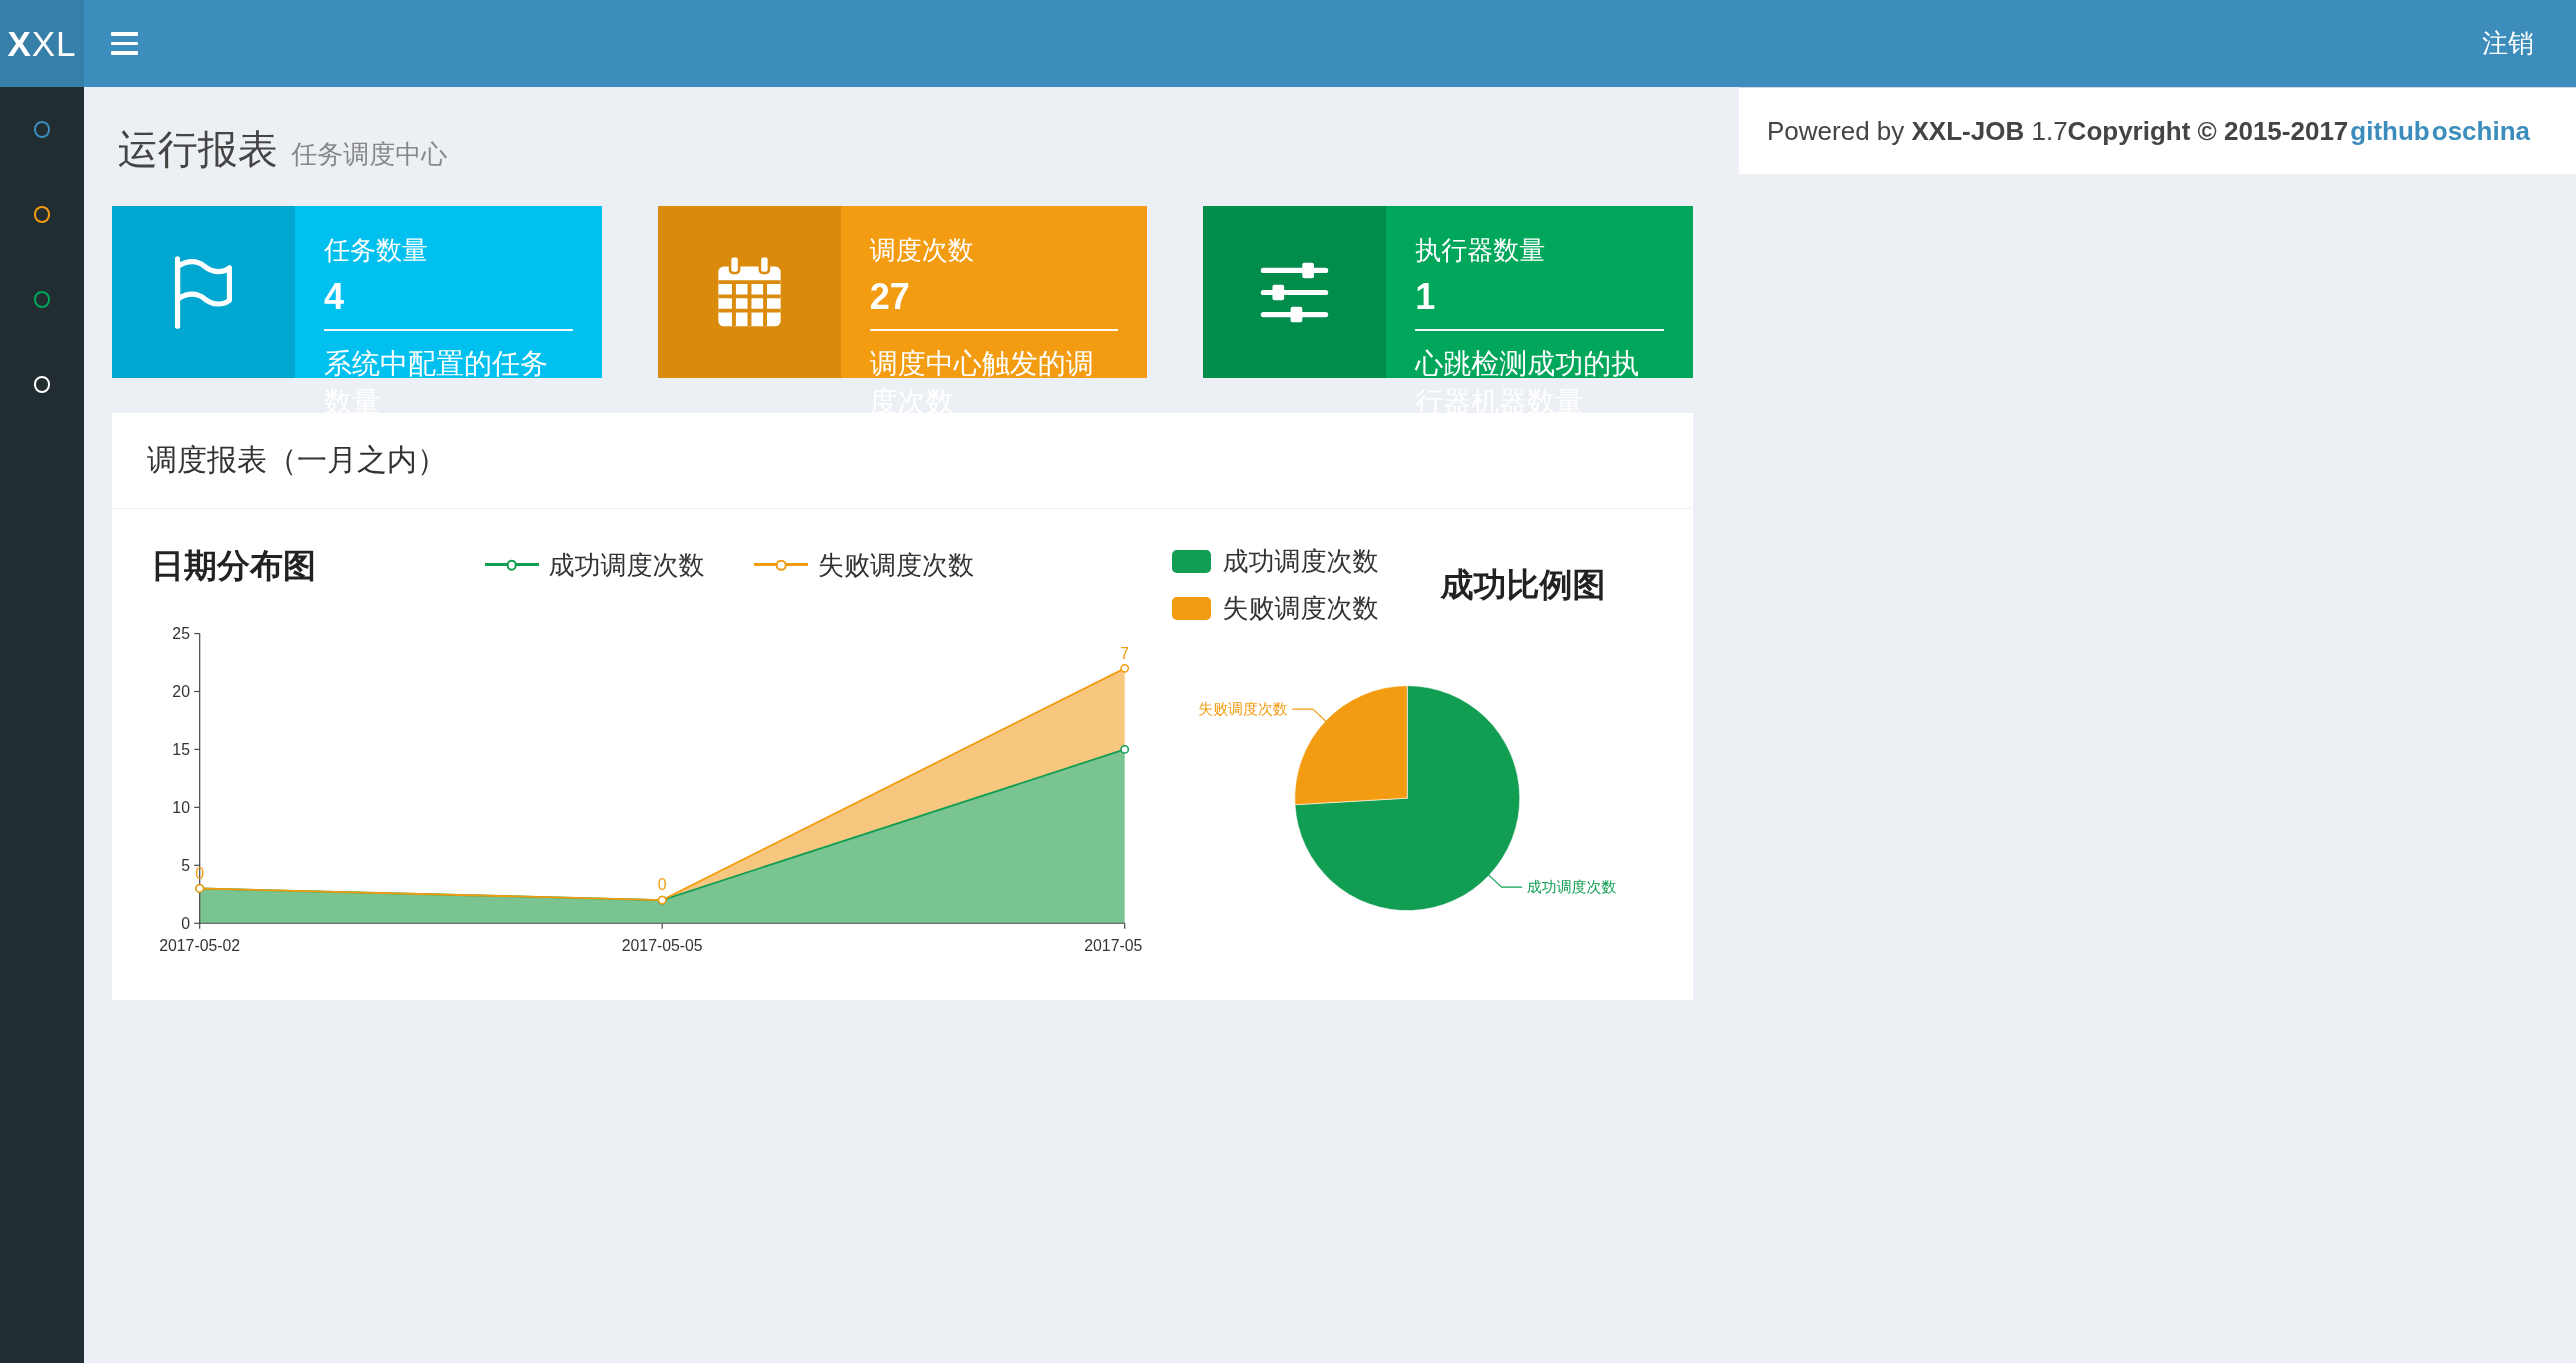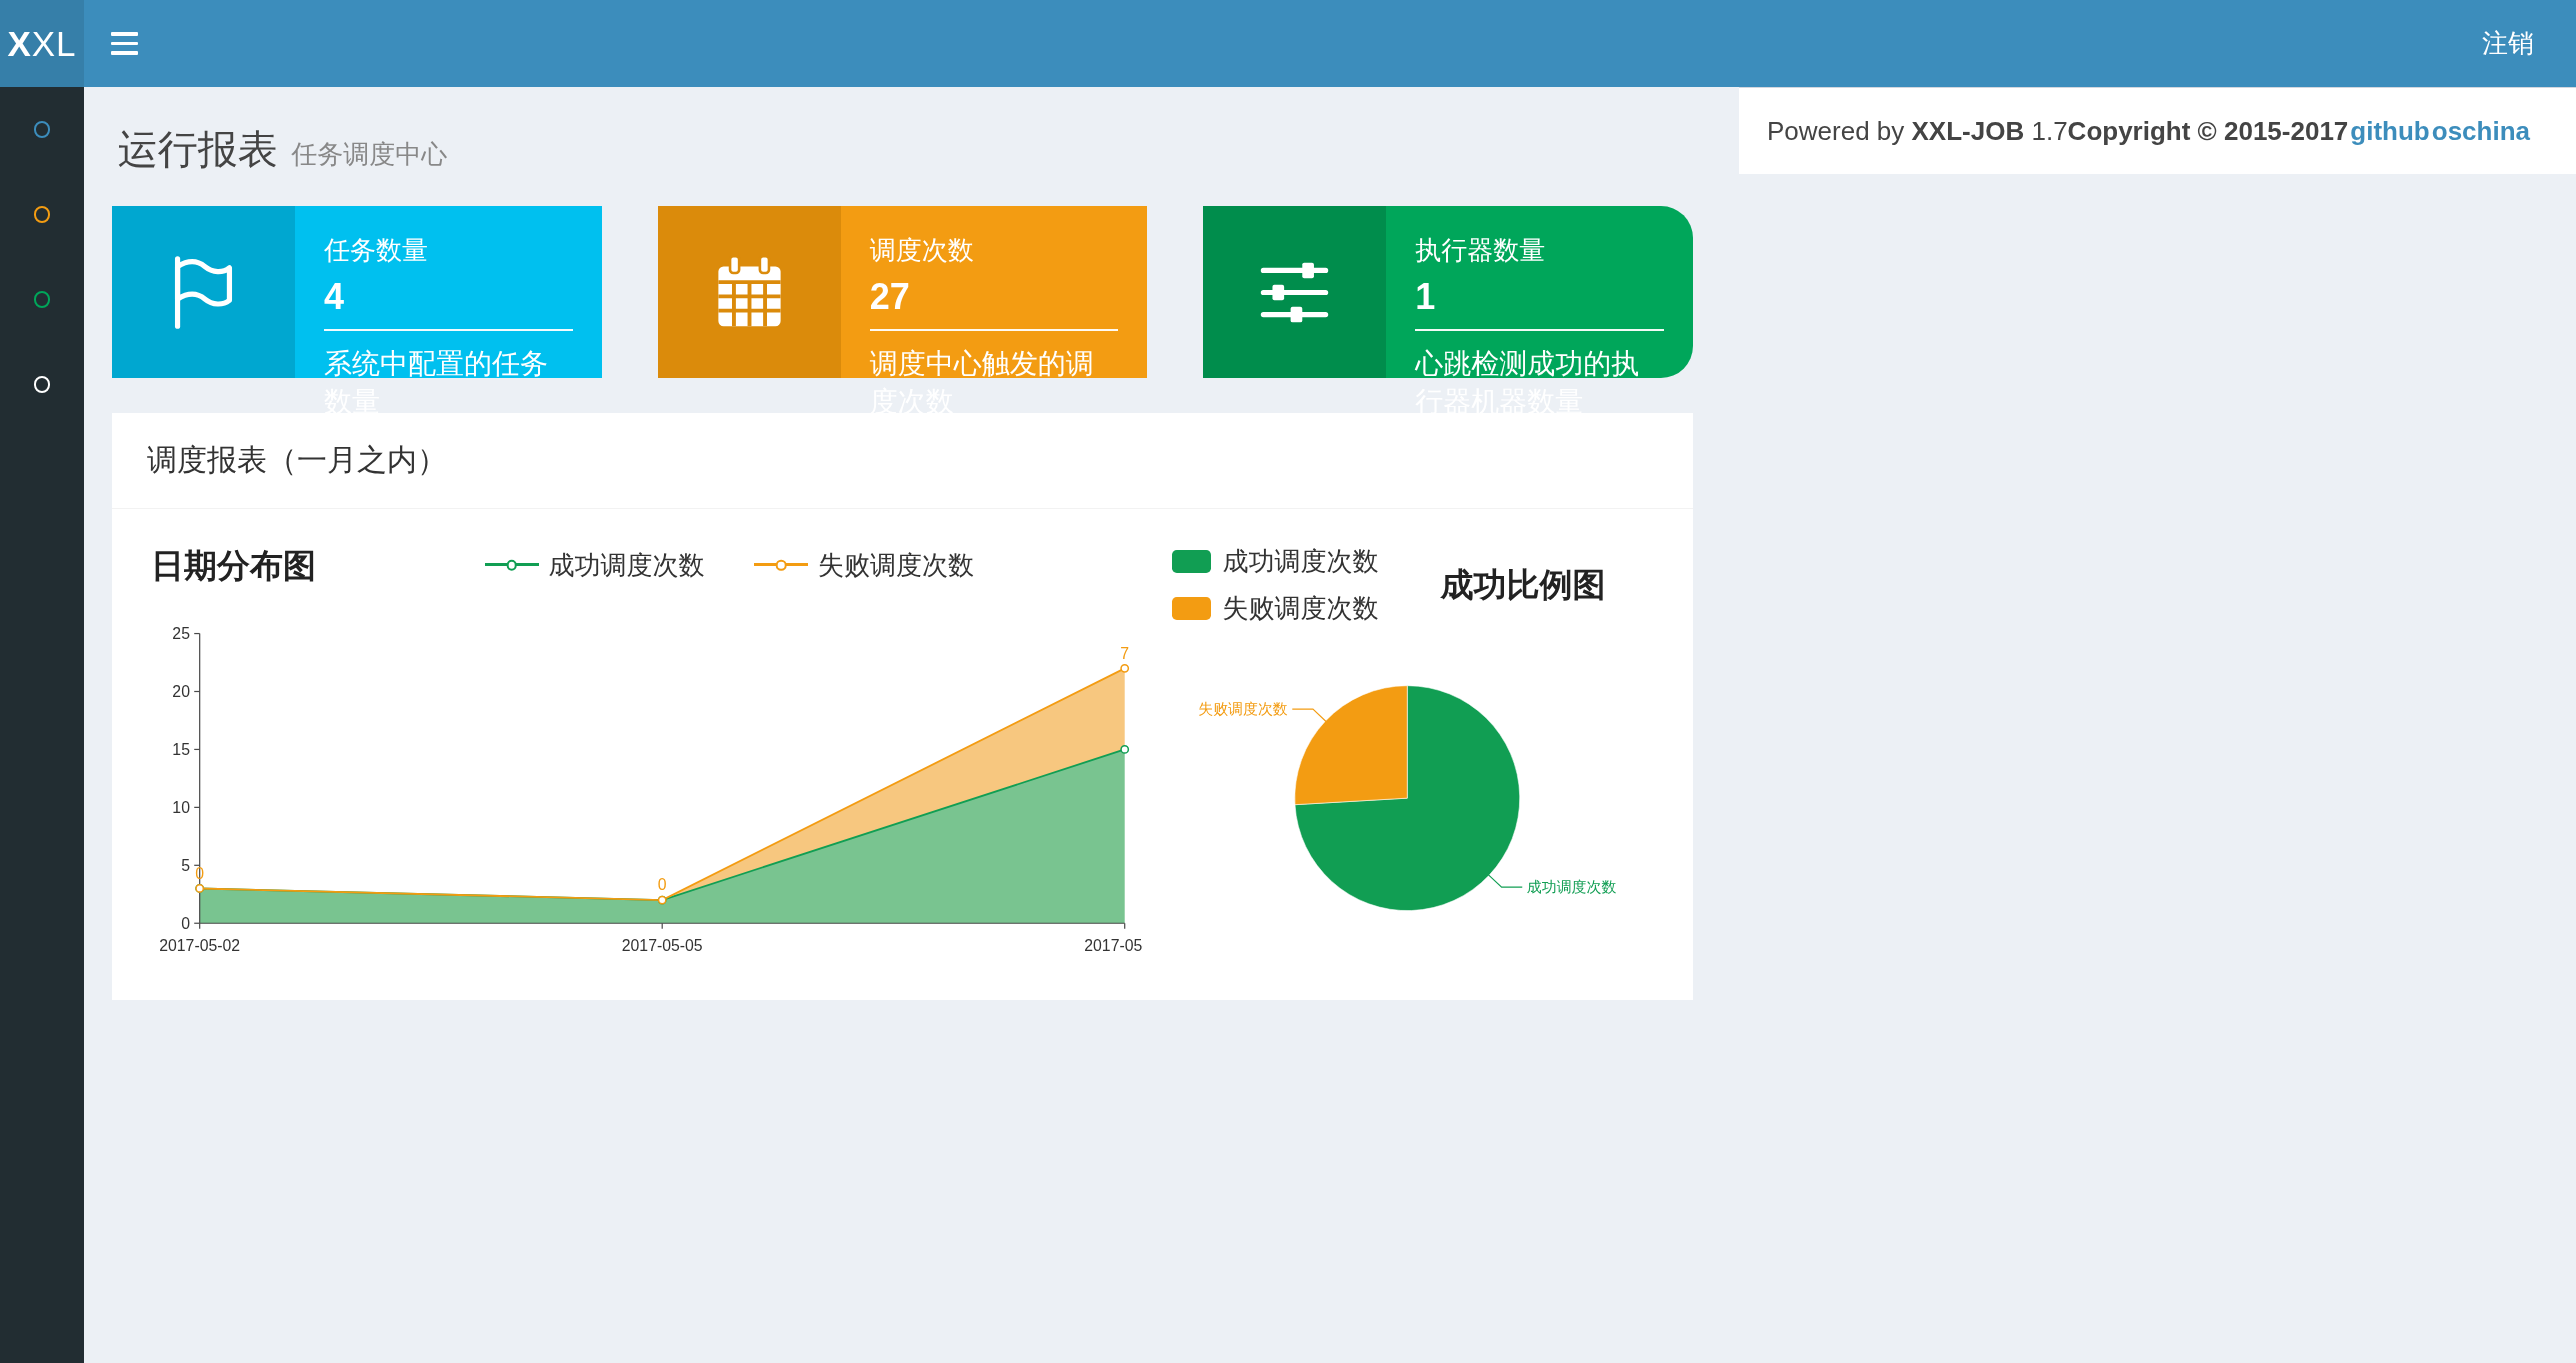--- a/index.html
+++ b/index.html
@@ -24,21 +24,21 @@
   .main { margin-left:84px; display:flex; height:1276px; }
   .content { flex:1; padding:0 46px 0 28px; }
   .content-header { padding:35px 5.8px 29px; }
   .page-title { font-size:40px; font-weight:normal; color:#444; display:inline; }
   .page-subtitle { font-size:26px; color:#888; margin-left:13.5px; }
   
   .info-row { display:flex; gap:56px; }
   .info-box { flex:1; height:172px; display:flex; color:#fff; }
   .bg-aqua { background:#00c0ef; } .bg-aqua .info-icon { background:#00a7d0; }
   .bg-orange { background:#f39c12; } .bg-orange .info-icon { background:#db8b0b; }
-  .bg-green { background:#00a65a;border-radius:32px; } .bg-green .info-icon { background:#008d4c; }
+  .bg-green { background:#00a65a; } .bg-green .info-icon { background:#008d4c; }
   .info-icon { width:183px; display:flex; align-items:center; justify-content:center; }
   .info-icon svg { width:83px; height:83px; }
   .info-content { flex:1; padding:19px 29px 0 29px;margin-top:8px; }
   .info-title { font-size:26px; }
   .info-value { font-size:36px; font-weight:bold; margin:7.7px 0 11.6px; }
   .info-divider { border:0; border-top:2.9px solid rgba(255,255,255,.95); margin:0 0 13.5px; }
   .info-desc { font-size:28px; }
   
   .panel { background:#fff; margin-top:35px; }
   .panel-heading { padding:27px 35px; font-size:30px; color:#333; border-bottom:1.9px solid #f2f2f2; }

